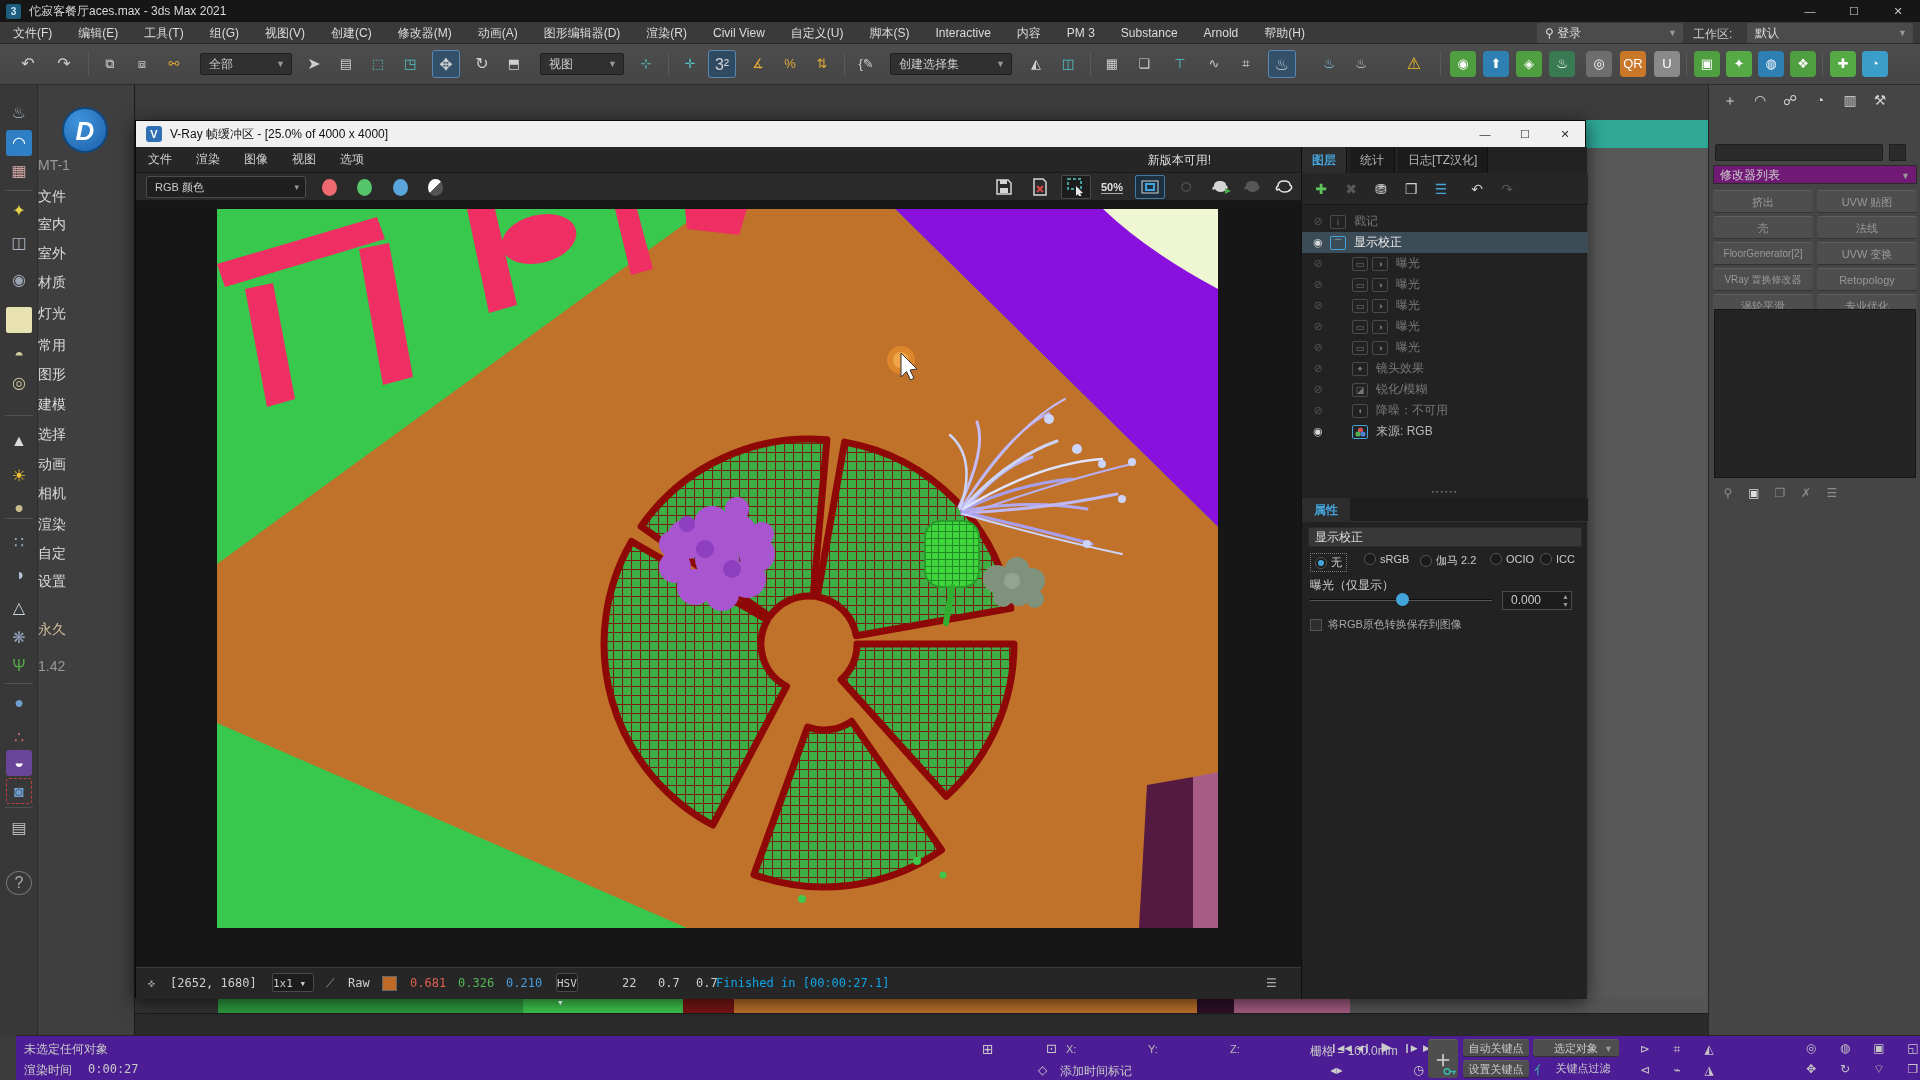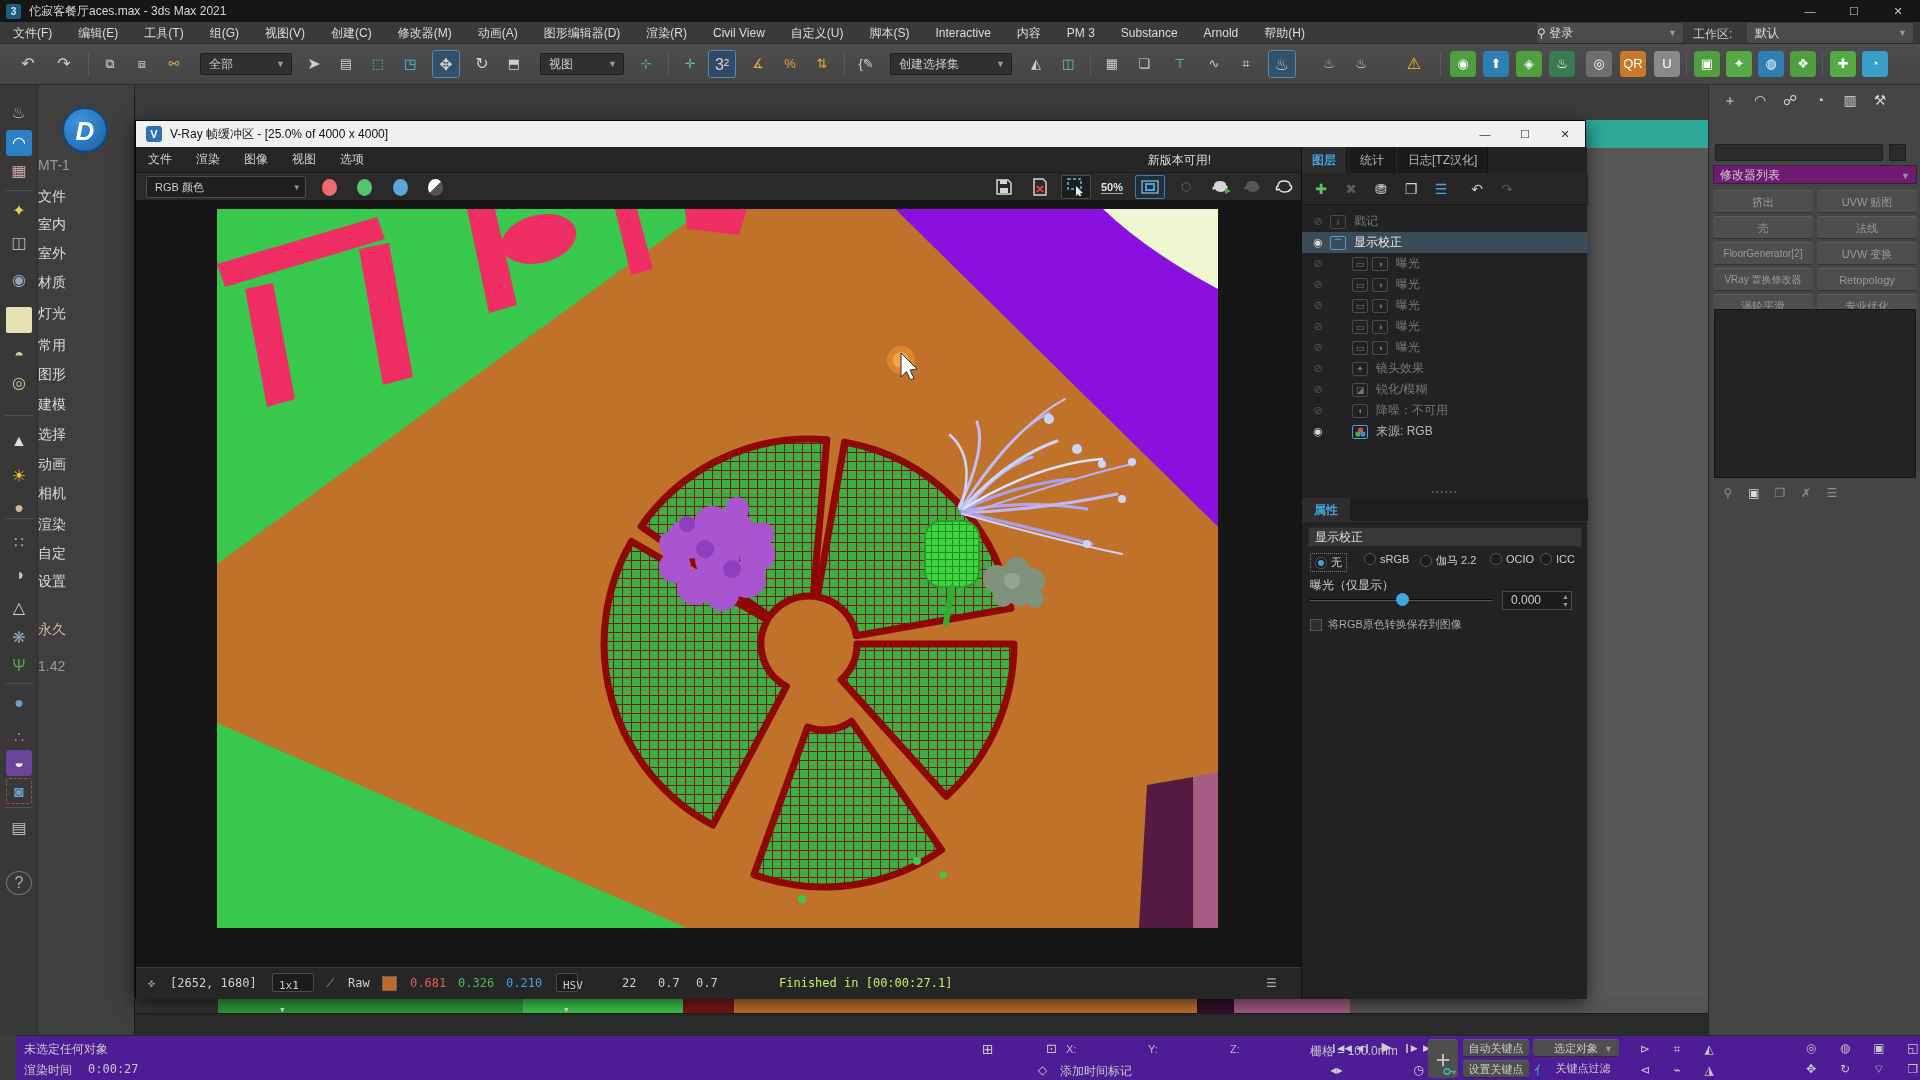--- a/index.html
+++ b/index.html
@@ -8,21 +8,21 @@
   #root{position:relative;width:1920px;height:1080px;background:#3c3c3c;}
   .abs{position:absolute;}
   
   .titlebar{position:absolute;left:0;top:0;width:1920px;height:22px;background:#161616;display:flex;align-items:center;}
   .appbadge{width:15px;height:15px;margin:0 8px 0 6px;background:#1d5d7e;color:#cfe8f4;font-size:10px;font-weight:bold;text-align:center;line-height:15px;border-radius:2px;}
   .titletext{color:#d8d8d8;font-size:12px;}
   .winbtns{position:absolute;right:0;top:0;display:flex;}
   .winbtn{width:44px;height:22px;text-align:center;line-height:22px;color:#c8c8c8;font-size:11px;}
   .menubar{position:absolute;left:0;top:22px;width:1920px;height:22px;background:#3a3a3a;border-bottom:1px solid #2b2b2b;display:flex;align-items:center;}
   .menuitem{padding:0 13px;height:22px;line-height:22px;color:#dcdcdc;font-size:12px;white-space:nowrap;text-align:right;}
-  .signin{position:absolute;left:1537px;top:1px;width:146px;height:20px;background:#4b4b4b;border-radius:2px;color:#ddd;line-height:20px;}
+  .signin{position:absolute;left:1537px;top:1px;width:146px;height:20px;background:#4b4b4b;border-radius:2px;color:#ddd;line-height:20px;padding-left:8px;}
   .wslabel{position:absolute;left:1693px;top:4px;color:#ccc;}
   .wsdrop{position:absolute;left:1747px;top:1px;width:166px;height:20px;background:#4b4b4b;border-radius:2px;color:#ddd;line-height:20px;padding-left:8px;}
   .ddarrow{position:absolute;right:6px;top:0;color:#999;font-size:9px;line-height:20px;}
   
   .maintoolbar{position:absolute;left:0;top:44px;width:1920px;height:41px;background:linear-gradient(#4d4d4d,#454545);border-bottom:1px solid #2c2c2c;}
   .ticon{position:absolute;top:6px;width:28px;height:28px;border-radius:3px;text-align:center;line-height:28px;font-size:16px;color:#cfcfcf;}
   .ticon.sm{font-size:13px;}
   .tsep{position:absolute;top:8px;width:1px;height:24px;background:#2e2e2e;border-right:1px solid #5a5a5a;}
   .tdrop{position:absolute;top:9px;height:22px;background:#303030;border:1px solid #1f1f1f;border-radius:2px;color:#ccc;line-height:20px;padding-left:8px;}
   .tactive{background:#33506b;border:1px solid #5d87ad;}
@@ -53,21 +53,21 @@
   .chdrop{position:absolute;left:10px;top:3px;width:160px;height:22px;background:#1f1f1f;border:1px solid #4c4c4c;border-radius:2px;color:#ccc;line-height:20px;padding-left:8px;font-size:11px;}
   .chcircle{position:absolute;top:6px;width:15px;height:17px;border-radius:50%;}
   .vicon{position:absolute;top:2px;width:30px;height:24px;border-radius:2px;display:flex;align-items:center;justify-content:center;color:#d5d5d5;}
   .vpressed{background:#1d1d1d;border:1px solid #4a4a4a;}
   .vblue{background:#1d3040;border:1px solid #3f7ca8;}
   .zoombadge{font-size:11px;font-weight:bold;color:#e0e0e0;border-bottom:1px solid #aaa;}
   .vfb-canvas{position:absolute;left:0;top:80px;width:1165px;height:766px;background:#161616;overflow:hidden;}
   .render{position:absolute;left:81px;top:8px;}
   .vfb-status{position:absolute;left:0;top:846px;width:1165px;height:32px;background:#262626;border-top:1px solid #3a3a3a;font-family:"DejaVu Sans Mono","Liberation Mono",monospace;font-size:12px;}
   .vs{position:absolute;top:8px;color:#cfcfcf;}
-  .vsbox{position:absolute;top:5px;height:19px;background:#1c1c1c;border:1px solid #4a4a4a;border-radius:2px;color:#ccc;line-height:24px;padding:0 6px;font-size:11px;}
+  .vsbox{position:absolute;top:5px;height:19px;background:#1c1c1c;border:1px solid #4a4a4a;border-radius:2px;color:#ccc;line-height:19px;padding:0 0;font-size:11px;}
   
   .vfb-dock{position:absolute;left:1165px;top:26px;width:286px;height:852px;background:#222;border-left:1px solid #101010;}
   .dtab{position:absolute;top:0;height:26px;line-height:26px;padding:0 10px;color:#b5b5b5;font-size:12px;background:#1b1b1b;border-right:1px solid #111;}
   .dtab.on{color:#46a3da;background:#2d2d2d;font-weight:bold;}
   .dicons{position:absolute;left:0;top:26px;width:286px;height:32px;background:#262626;border-bottom:1px solid #181818;}
   .dico{position:absolute;top:4px;width:26px;height:24px;text-align:center;line-height:24px;font-size:14px;color:#cfcfcf;}
   .lrow{position:absolute;left:0;width:286px;height:21px;display:flex;align-items:center;font-size:12px;color:#787878;}
   .lrow.sel{background:#3c4c56;color:#e8e8e8;}
   .leye{width:16px;margin-left:8px;text-align:center;font-size:11px;color:#555;}
   .lrow.sel .leye,.leye.on{color:#d8d8d8;}
@@ -443,21 +443,21 @@
       <span class="vs" style="left:190px;color:#9a9a9a">⟋</span>
       <span class="vs" style="left:212px">Raw</span>
       <span class="abs" style="left:246px;top:8px;width:15px;height:15px;background:#c06a28;border:1px solid #666"></span>
       <span class="vs" style="left:274px;color:#e06050">0.681</span>
       <span class="vs" style="left:322px;color:#52b852">0.326</span>
       <span class="vs" style="left:370px;color:#4a9ee0">0.210</span>
       <span class="vsbox" style="left:420px;width:22px"><span>HSV</span> ▾</span>
       <span class="vs" style="left:486px">22</span>
       <span class="vs" style="left:522px">0.7</span>
       <span class="vs" style="left:560px">0.7</span>
-      <span class="vs" style="left:643px;color:#bef264">Finished in [00:00:27.1]</span>
+      <span class="vs" style="left:580px;color:#0ea5e9">Finished in [00:00:27.1]</span>
       <span class="vs" style="left:1130px;color:#aaa">☰</span>
     </div>
 
     <div class="vfb-dock">
       <span class="dtab on" style="left:0">图层</span>
       <span class="dtab" style="left:48px">统计</span>
       <span class="dtab" style="left:96px">日志[TZ汉化]</span>
       <div class="dicons">
         <span class="dico" style="left:6px;color:#5ec45e">✚</span>
         <span class="dico" style="left:36px;color:#5a5a5a">✖</span>

